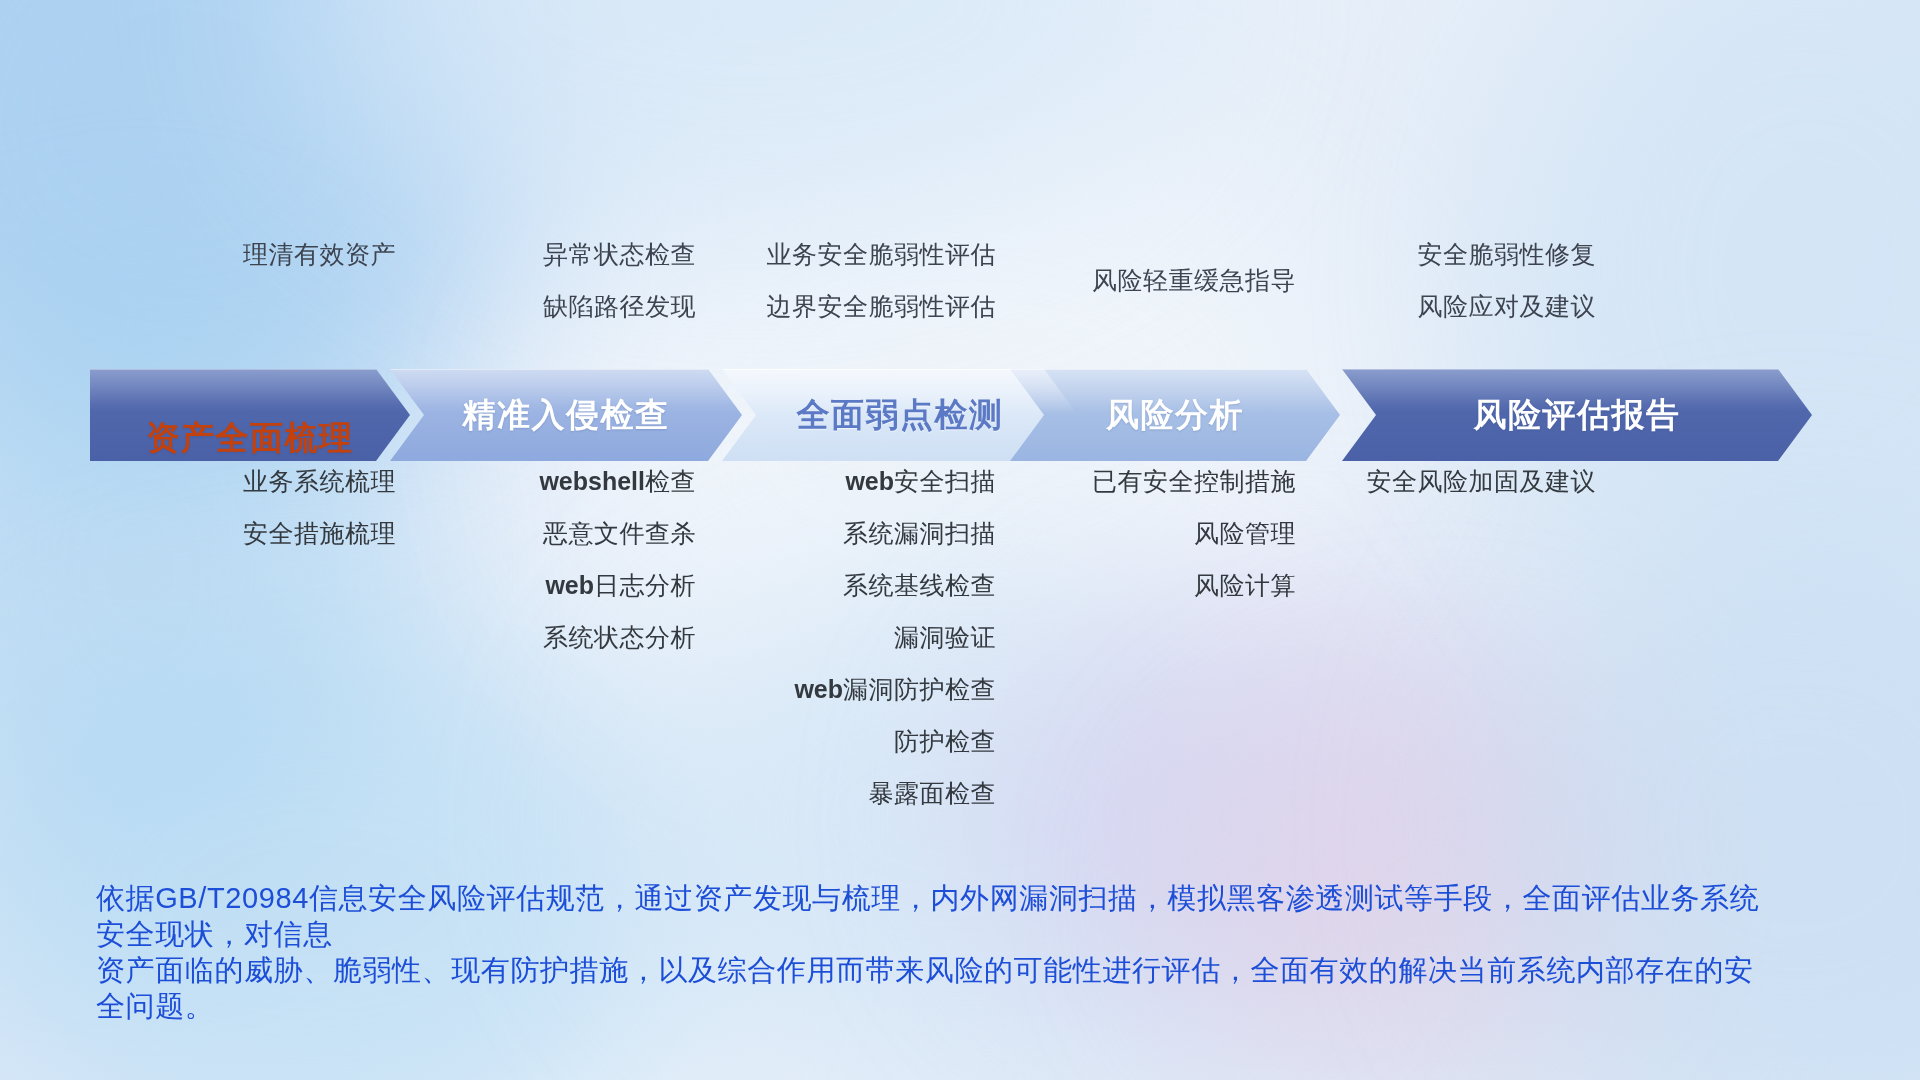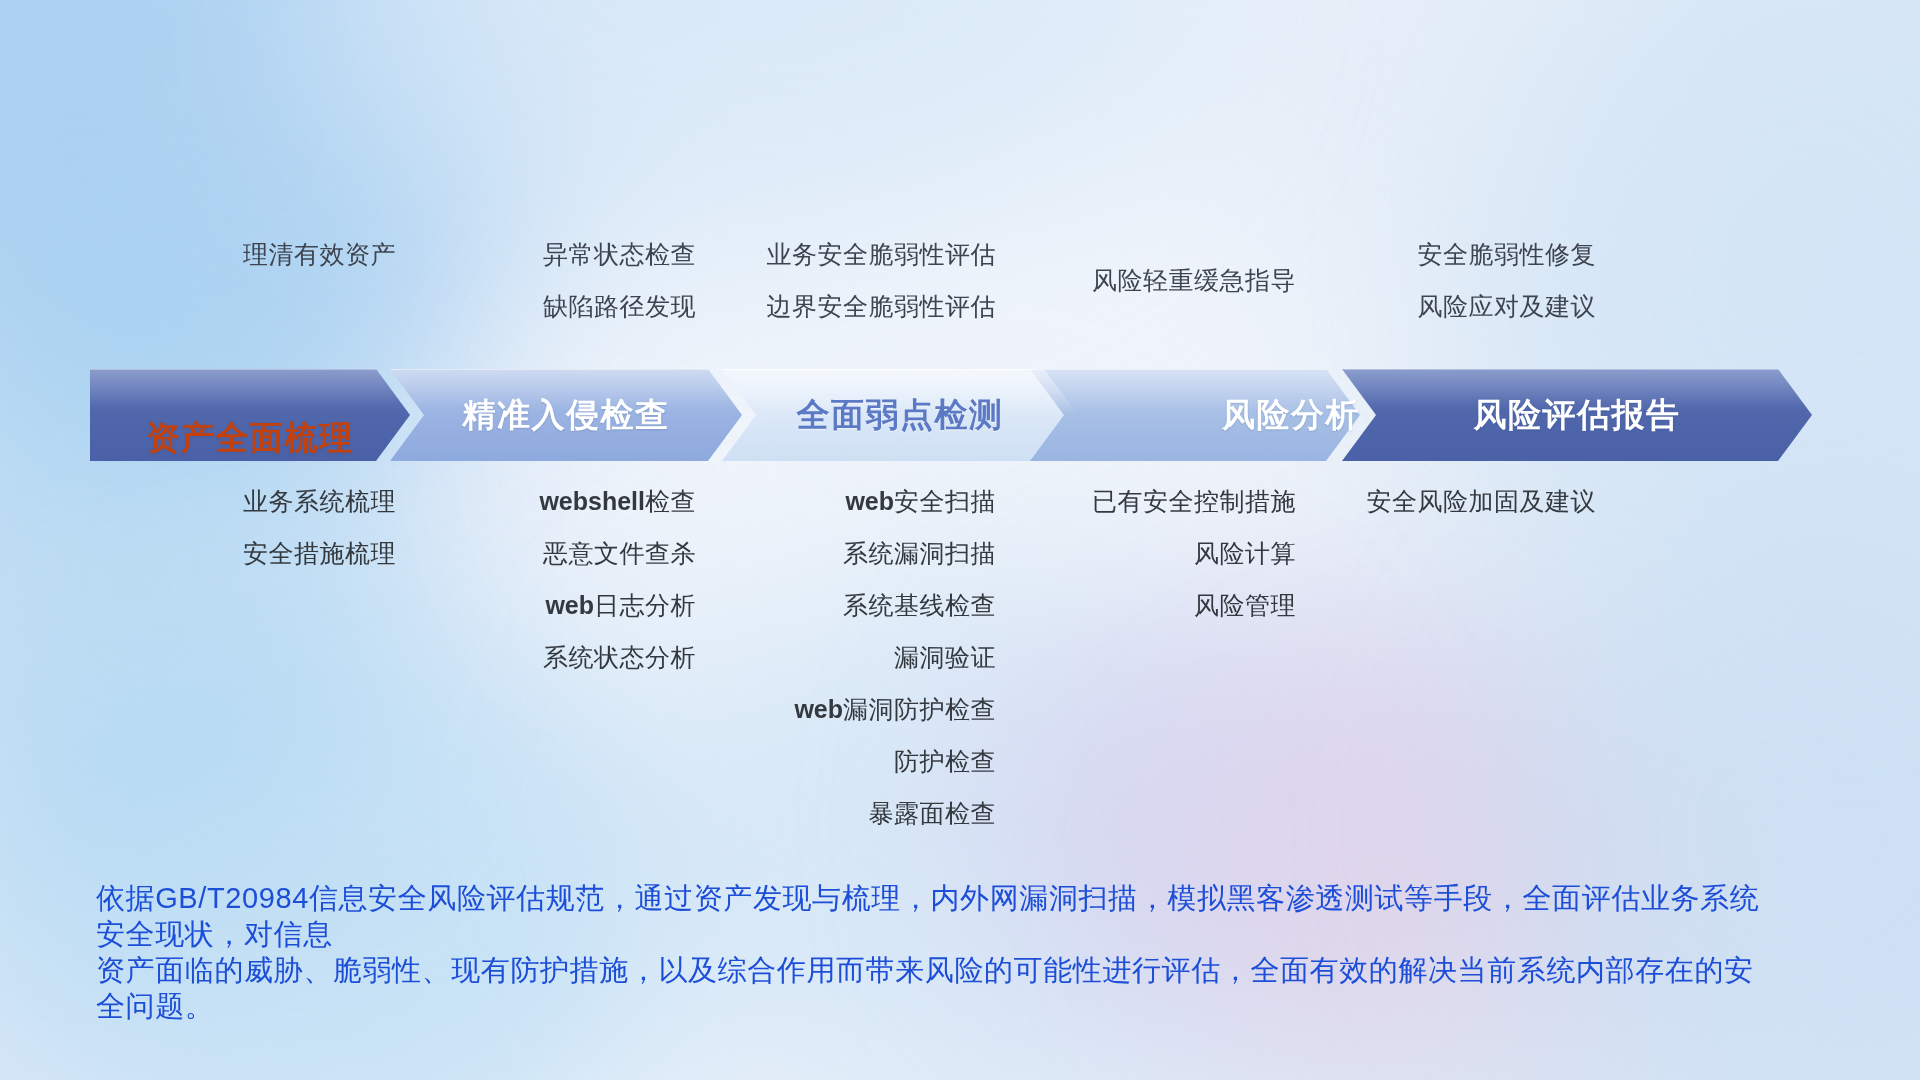--- a/index.html
+++ b/index.html
@@ -63,21 +63,21 @@
   }
   .sh-mid{
     clip-path:polygon(0 0, calc(100% - 34px) 0, 100% 50%, calc(100% - 34px) 100%, 0 100%, 34px 50%);
   }
   .sh-end{
     clip-path:polygon(0 0, calc(100% - 34px) 0, 100% 50%, calc(100% - 34px) 100%, 0 100%, 34px 50%);
   }
   .glow{position:absolute;inset:0;z-index:2;pointer-events:none;}
 
   
-  .botlists{top:475px;}
+  .botlists{top:455px;}
   .bl-item{
     font-size:25px;color:#33393f;line-height:52px;
     letter-spacing:.5px;white-space:nowrap;font-weight:400;
   }
   .bl-item b{font-weight:bold;letter-spacing:0;}
 
   
   .footer{
     position:absolute;left:96px;top:880px;width:1680px;
     font-size:29px;line-height:36px;color:#1d4ed8;letter-spacing:.6px;
@@ -141,21 +141,21 @@
       <span class="lbl" style="color:#ffffff;">精准入侵检查</span>
     </div>
 
     <div class="arrow" style="left:632px;width:356px;">
       <div class="shape sh-mid" style="background:linear-gradient(180deg,rgba(236,243,252,.92) 0%,rgba(214,229,247,.86) 55%,rgba(202,221,243,.88) 100%);
                   box-shadow:inset 0 1px 0 rgba(255,255,255,.7);"></div>
       <div class="glow sh-mid" style="background:linear-gradient(180deg,rgba(255,255,255,.45) 0%,rgba(255,255,255,0) 50%);"></div>
       <span class="lbl" style="color:#5b79c4;text-shadow:0 1px 1px rgba(255,255,255,.6);">全面弱点检测</span>
     </div>
 
-    <div class="arrow" style="left:940px;width:330px;justify-content:flex-end;">
+    <div class="arrow" style="left:920px;width:330px;">
       <div class="shape sh-mid" style="background:linear-gradient(180deg,#c4d4ef 0%,#a8c0e6 45%,#9ab5e2 100%);
                   box-shadow:inset 0 1px 0 rgba(255,255,255,.5);"></div>
       <div class="glow sh-mid" style="background:linear-gradient(180deg,rgba(255,255,255,.32) 0%,rgba(255,255,255,0) 48%);"></div>
       <span class="lbl" style="color:#ffffff;">风险分析</span>
     </div>
 
     <div class="arrow" style="left:1252px;width:470px;">
       <div class="shape sh-end" style="background:linear-gradient(180deg,#6a82bf 0%,#5168ad 38%,#4a61a7 100%);
                   box-shadow:inset 0 1px 0 rgba(255,255,255,.35);"></div>
       <div class="glow sh-end" style="background:linear-gradient(180deg,rgba(255,255,255,.22) 0%,rgba(255,255,255,0) 46%);"></div>
@@ -178,22 +178,22 @@
       <div class="bl-item"><b>web</b>安全扫描</div>
       <div class="bl-item">系统漏洞扫描</div>
       <div class="bl-item">系统基线检查</div>
       <div class="bl-item">漏洞验证</div>
       <div class="bl-item"><b>web</b>漏洞防护检查</div>
       <div class="bl-item">防护检查</div>
       <div class="bl-item">暴露面检查</div>
     </div>
     <div class="col c4">
       <div class="bl-item">已有安全控制措施</div>
+      <div class="bl-item">风险管理</div>
       <div class="bl-item">风险计算</div>
-      <div class="bl-item">风险管理</div>
     </div>
     <div class="col c5">
       <div class="bl-item">安全风险加固及建议</div>
     </div>
   </div>
 
   <div class="footer">
     <div>依据GB/T20984信息安全风险评估规范，通过资产发现与梳理，内外网漏洞扫描，模拟黑客渗透测试等手段，全面评估业务系统安全现状，对信息</div>
     <div>资产面临的威胁、脆弱性、现有防护措施，以及综合作用而带来风险的可能性进行评估，全面有效的解决当前系统内部存在的安全问题。</div>
   </div>

